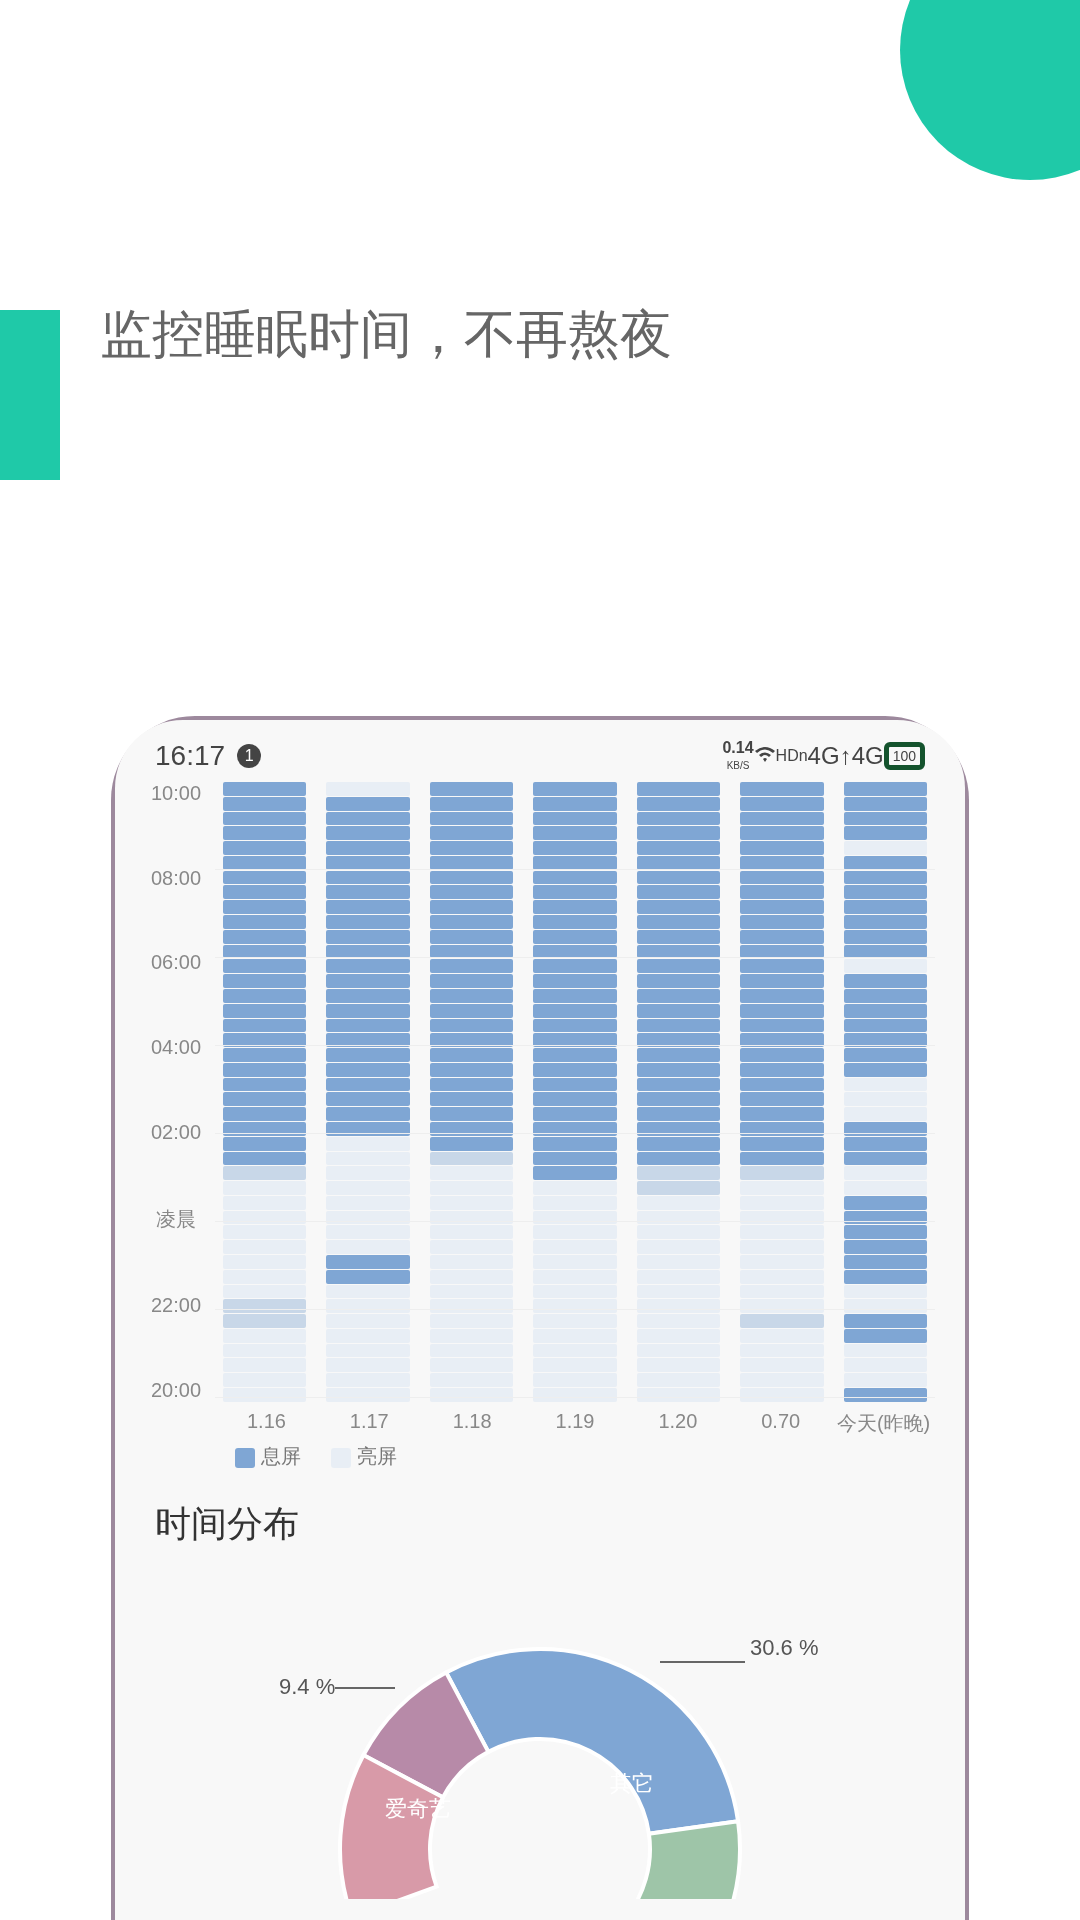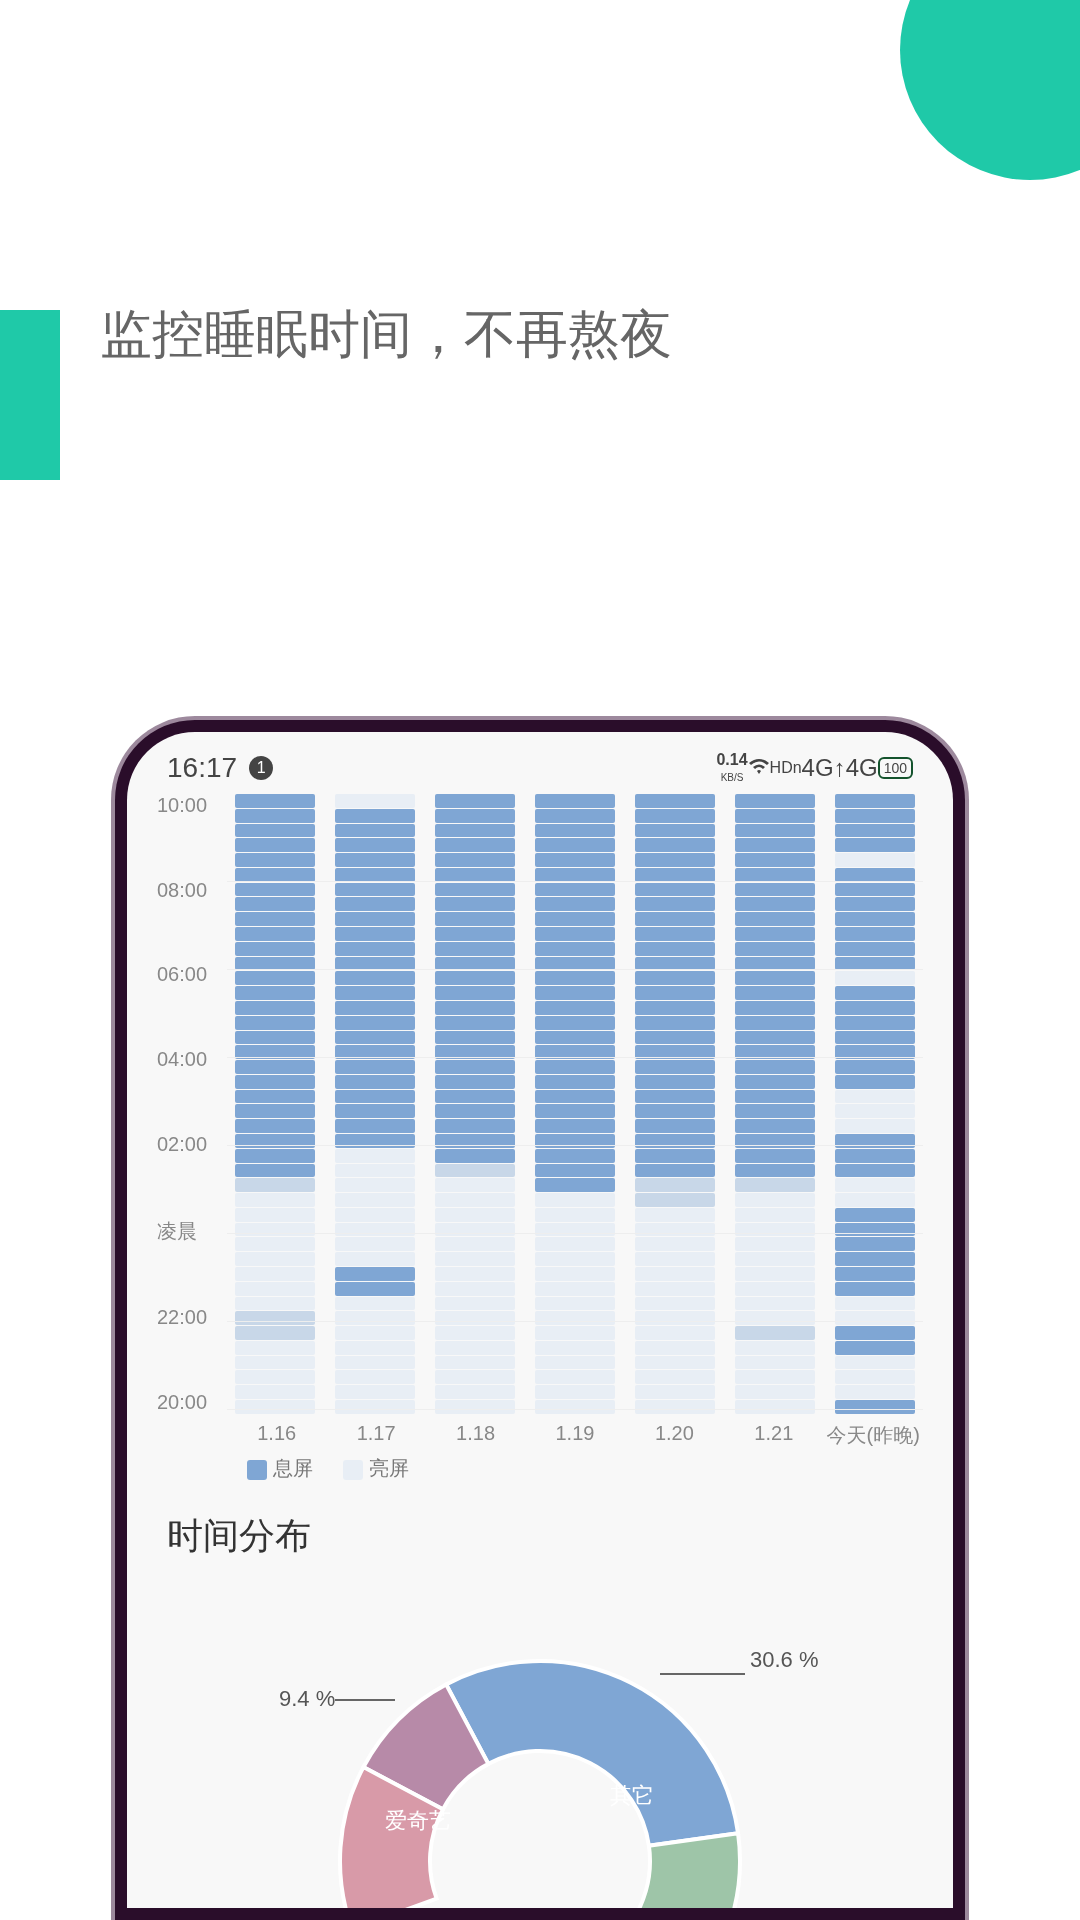--- a/index.html
+++ b/index.html
@@ -54,21 +54,20 @@
 
 
 .phone {
   position: absolute;
   top: 720px;
   left: 115px;
   width: 850px;
   height: 1200px;
   border-radius: 80px 80px 0 0;
   background: #2a0d2a;
-  padding: 12px;
   box-shadow: 0 0 0 4px rgba(60,20,60,0.5);
 }
 .phone-inner {
   width: 100%;
   height: 100%;
   background: #f8f8f8;
   border-radius: 68px 68px 0 0;
   overflow: hidden;
   position: relative;
 }
@@ -103,21 +102,21 @@
   margin-left: auto;
   display: flex;
   align-items: center;
   font-size: 16px;
 }
 .kbs { text-align: center; line-height: 1; }
 .kbs b { font-size: 16px; display: block; }
 .kbs small { font-size: 10px; }
 .wifi-icon, .sig-icon { font-size: 24px; }
 .battery {
-  border: 2px solid #14532d;
+  border: 5px solid #14532d;
   border-radius: 6px;
   padding: 1px 4px;
   font-size: 14px;
 }
 
 
 .section-title {
   font-size: 36px;
   font-weight: 500;
   color: #333;
@@ -129,21 +128,21 @@
   display: flex;
   padding: 0 30px;
 }
 .sleep-yaxis {
   display: flex;
   flex-direction: column;
   justify-content: space-between;
   width: 70px;
   font-size: 20px;
   color: #888;
-  text-align: left;
+  text-align: center;
   padding-right: 8px;
 }
 .sleep-grid {
   flex: 1;
   display: flex;
   gap: 4px;
   height: 620px;
   position: relative;
 }
 .sleep-grid::before {
@@ -592,21 +591,21 @@
             <div class="cell c2"></div>
           </div>
         </div>
     </div>
     <div class="sleep-xaxis" id="sleep-xaxis">
         <span>1.16</span>
         <span>1.17</span>
         <span>1.18</span>
         <span>1.19</span>
         <span>1.20</span>
-        <span>1.21</span>
+        <span>0.70</span>
         <span>今天(昨晚)</span>
       </div>
     <div class="legend">
       <span><span class="legend-sw c2"></span><span>息屏</span></span>
       <span><span class="legend-sw c0"></span><span>亮屏</span></span>
     </div>
 
     <div class="section-title">时间分布</div>
 
     <div class="donut-wrap">

